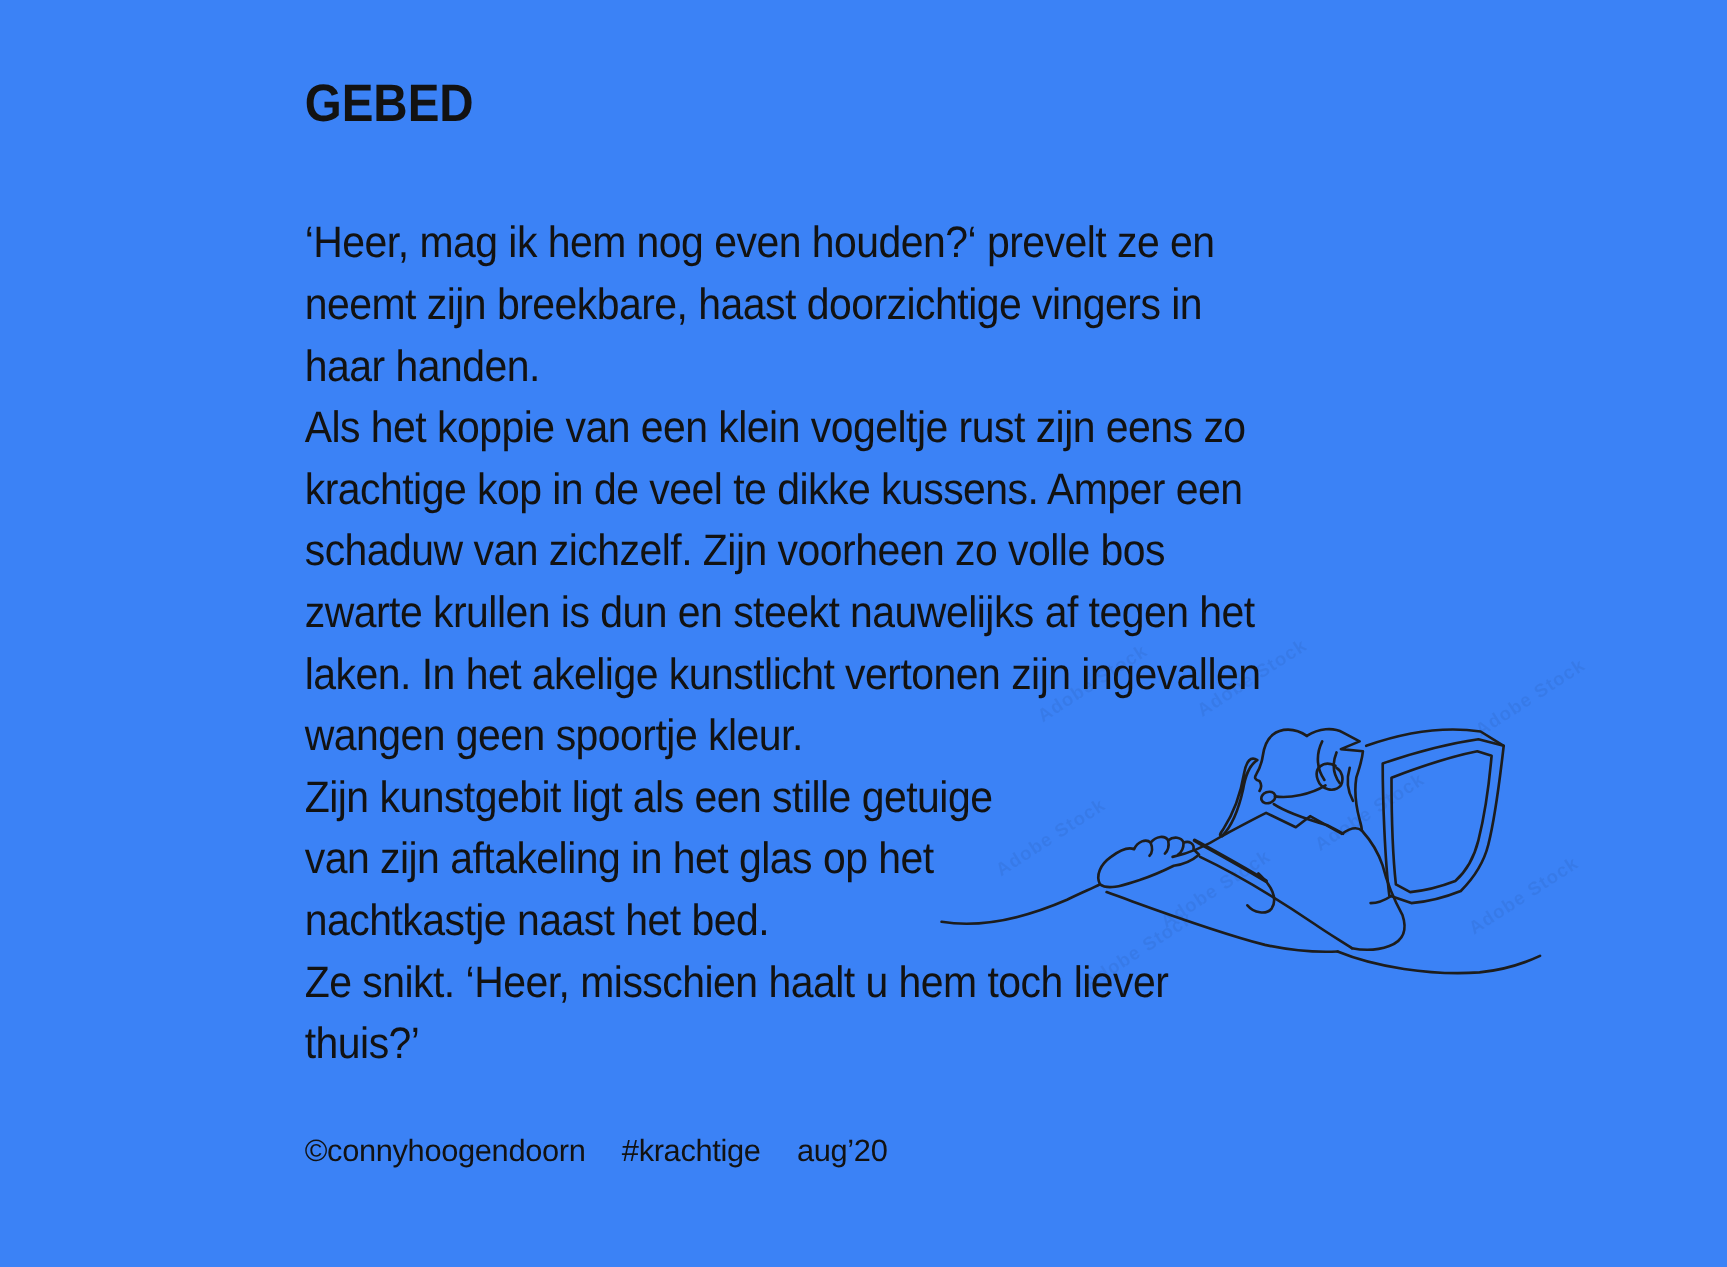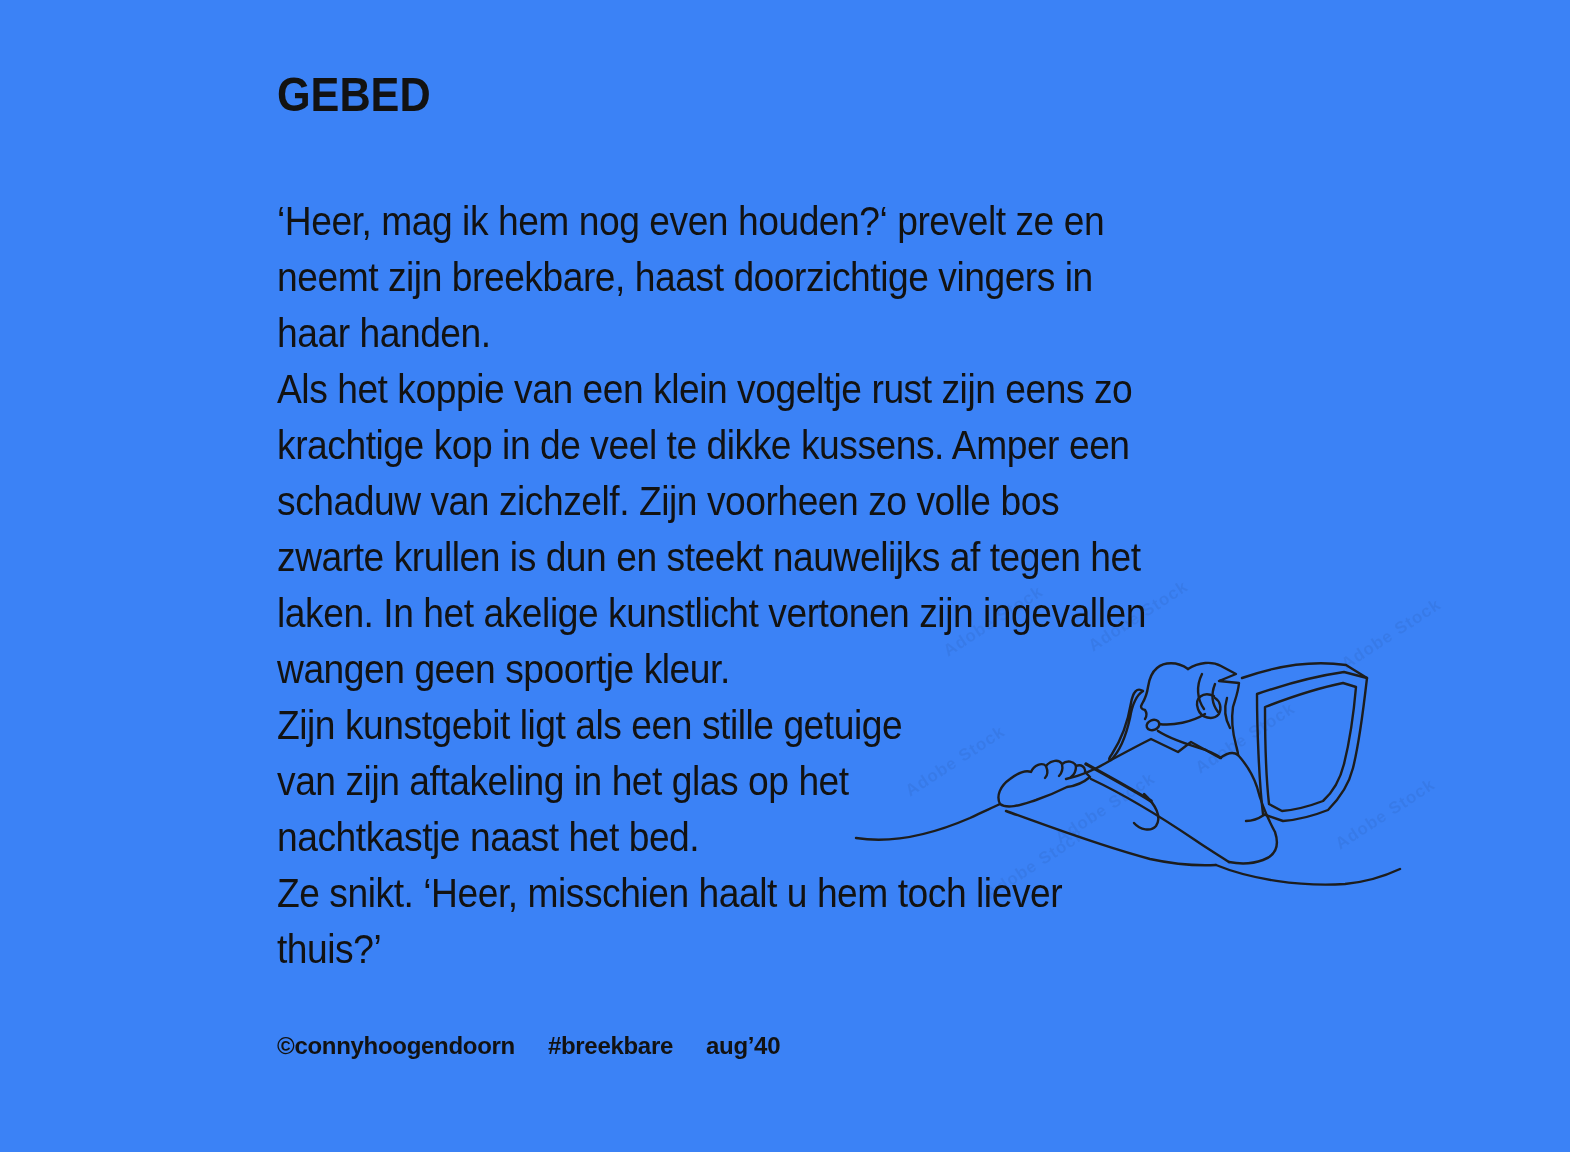--- a/index.html
+++ b/index.html
@@ -42,22 +42,22 @@
     white-space: pre;
     transform: scaleX(0.93);
     transform-origin: left center;
   }
   .footer {
     position: absolute;
     left: 277px;
     top: 1026px;
     display: flex;
     gap: 33px;
-    font-size: 24px;
-    font-weight: 700;
+    font-size: 28px;
+    font-weight: 400;
     line-height: 40px;
     letter-spacing: -0.3px;
     z-index: 3;
     white-space: pre;
   }
   .illustration {
     position: absolute;
     left: 848px;
     top: 612px;
     width: 560px;
@@ -161,17 +161,17 @@
       <path d="M 394,66 C 428,54 464,48 498,53 L 519,66"></path>
       <path d="M 421,192 C 418,165 417,120 417,95 C 443,85 470,76 495,71 L 508,75 C 506,98 502,128 496,152 C 492,168 485,180 475,189 C 462,194 446,198 434,199 L 421,192"></path>
       <path d="M 416,203 C 410,207 404,209 398,209"></path>
 
       <path d="M 368,253 C 402,267 452,275 497,272 C 518,270 537,264 552,257"></path>
     </svg>
   </div>
 
   <div class="footer">
     <span>©connyhoogendoorn</span>
-    <span>#breekbare</span>
-    <span>aug’40</span>
+    <span>#krachtige</span>
+    <span>aug’20</span>
   </div>
 
 </div>
 
 </body></html>

